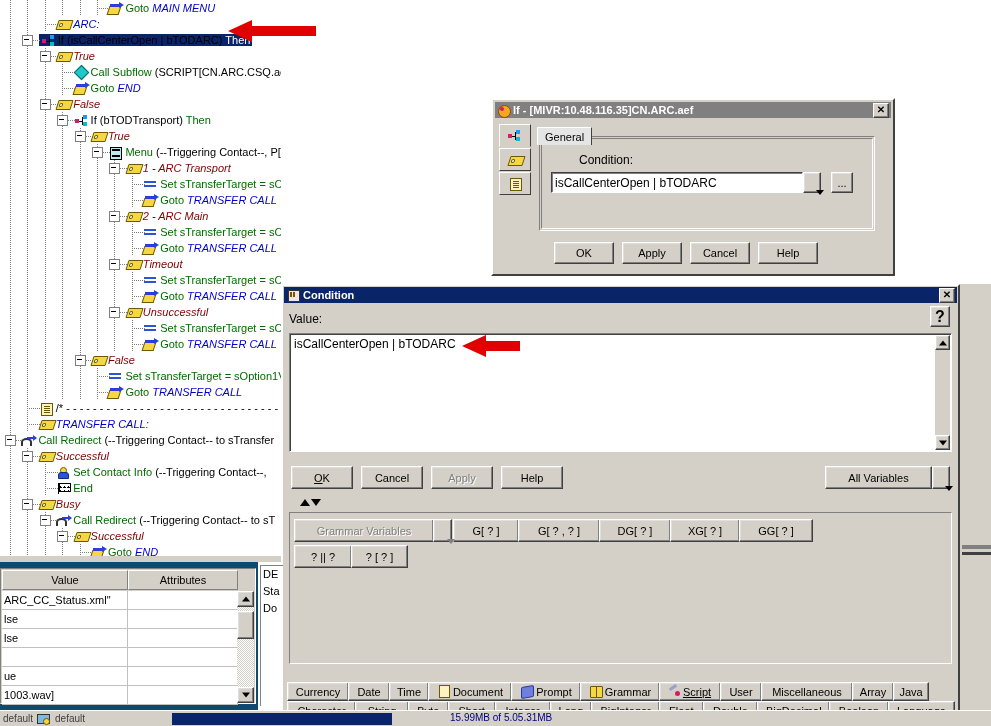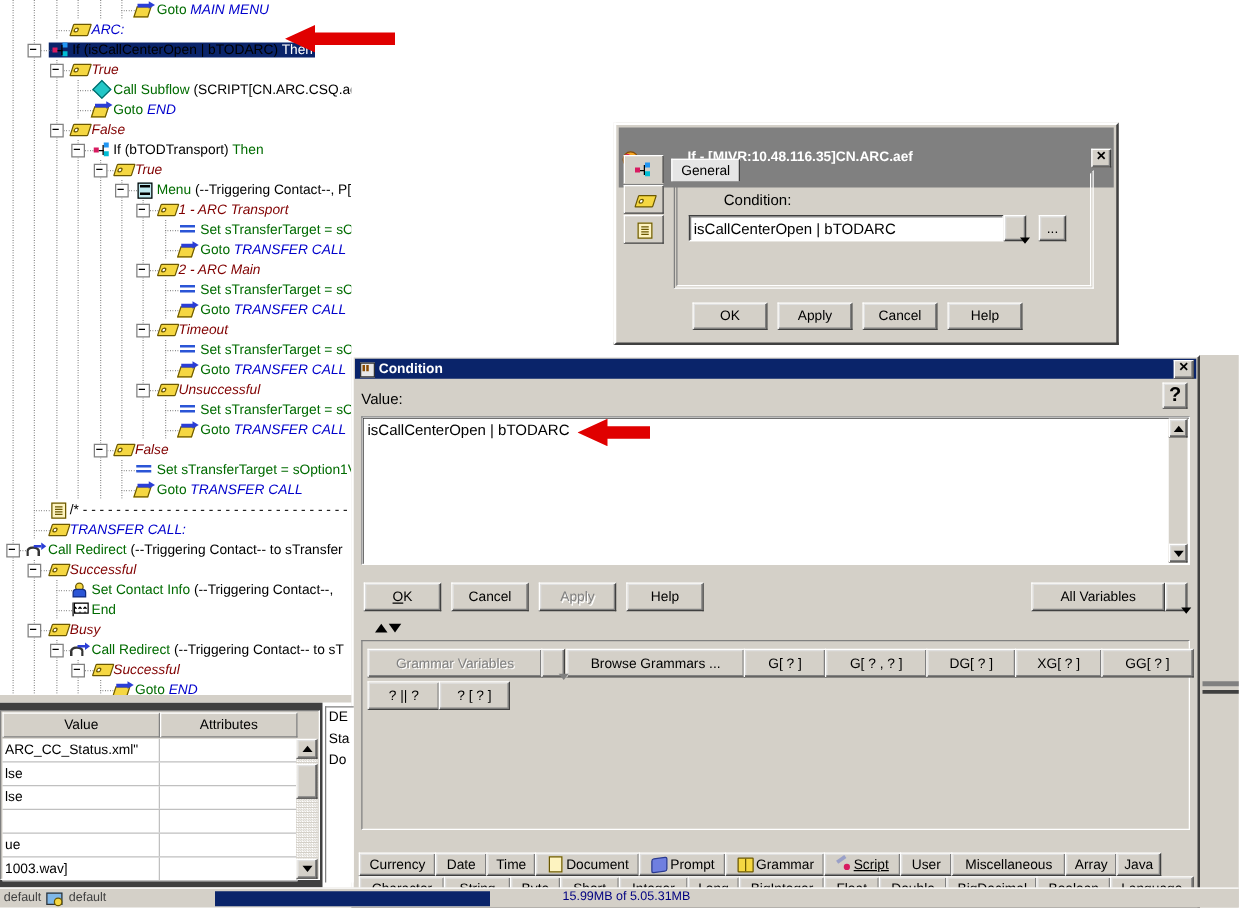--- a/index.html
+++ b/index.html
@@ -110,21 +110,21 @@
   
   #if-dialog{
     position:absolute;left:491px;top:98px;width:404px;height:178px;
     background:#d4d0c8;
     border-top:2px solid #ffffff;border-left:2px solid #ffffff;
     border-right:2px solid #404040;border-bottom:2px solid #404040;
     box-sizing:border-box;
   }
   #if-titlebar{
     height:16px;margin:2px;background:#808080;color:#ffffff;
-    display:flex;align-items:center;font-weight:bold;font-size:11px;padding:16px 2px;gap:37px;
+    display:flex;align-items:center;font-weight:bold;font-size:11px;padding:0 2px;
   }
   .titleclose{
     width:14px;height:13px;background:#d4d0c8;color:#000;font-size:10px;font-weight:bold;
     display:flex;align-items:center;justify-content:center;line-height:1;
     border-top:1px solid #fff;border-left:1px solid #fff;border-right:1px solid #404040;border-bottom:1px solid #404040;
     box-shadow:inset -1px -1px 0 #808080;margin-left:auto;cursor:default;
   }
   .vtabs{position:absolute;left:6px;top:24px;width:34px;}
   .vtab{width:32px;height:23px;background:#d4d0c8;
     border-top:1px solid #ffffff;border-left:1px solid #ffffff;
@@ -211,21 +211,21 @@
   .ti-prompt{width:11px;height:10px;background:#6f7fe0;border:1px solid #2a3a90;
     transform:skewY(-8deg);border-radius:2px;}
   .ti-gram{width:11px;height:10px;background:#f5d742;border:1px solid #6b5800;border-radius:1px;}
   .ti-gram:after{content:"";position:absolute;left:5px;top:0;width:1px;height:10px;background:#6b5800;}
   .ti-script{width:11px;height:11px;}
   .ti-script:before{content:"";position:absolute;left:0;top:1px;width:8px;height:3px;background:#9aa0c8;transform:rotate(-35deg);}
   .ti-script:after{content:"";position:absolute;left:6px;top:6px;width:5px;height:5px;background:#d81b60;border-radius:50%;}
 
   
   #vars-panel{
-    position:absolute;left:0;top:562px;width:258px;height:148px;background:#404040;
+    position:absolute;left:0;top:562px;width:258px;height:148px;background:#0c4a6e;
   }
   #vars-frame{position:absolute;left:0;top:6px;width:256px;height:136px;
     border-top:1px solid #808080;border-left:1px solid #808080;
     border-right:1px solid #ffffff;border-bottom:1px solid #ffffff;box-sizing:border-box;background:#d4d0c8;}
   #vars-table{position:absolute;left:1px;top:22px;width:236px;background:#fff;}
   .vhead{position:absolute;left:1px;top:1px;height:20px;width:236px;display:flex;}
   .vhead .cell{
     background:#d4d0c8;display:flex;align-items:center;justify-content:center;font-size:11px;
     border-top:1px solid #ffffff;border-left:1px solid #ffffff;
     border-right:1px solid #808080;border-bottom:1px solid #808080;box-sizing:border-box;
@@ -479,21 +479,20 @@
   </div>
 
   <div id="grammar-panel">
     <div id="gram-row1">
       <div id="gram-combo">
         <div class="btn lbl">Grammar Variables</div>
         <div class="btn disabled" style="width:19px;">
           <span class="tri down" style="position:relative;transform:none;border-top-color:#808080;"></span>
         </div>
       </div>
-      <div class="btn" style="width:143px;">Browse Grammars ...</div>
       <div class="btn" style="width:66px;">G[ ? ]</div>
       <div class="btn" style="width:82px;">G[ ? , ? ]</div>
       <div class="btn" style="width:72px;">DG[ ? ]</div>
       <div class="btn" style="width:70px;">XG[ ? ]</div>
       <div class="btn" style="width:74px;">GG[ ? ]</div>
     </div>
     <div id="gram-row2">
       <div class="btn" style="width:58px;">? || ?</div>
       <div class="btn" style="width:57px;">? [ ? ]</div>
     </div>

